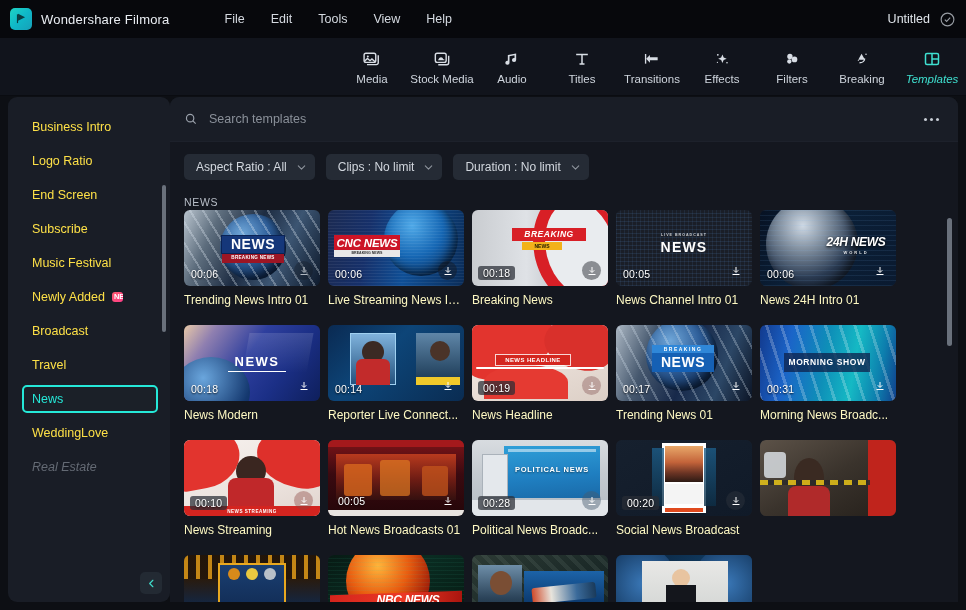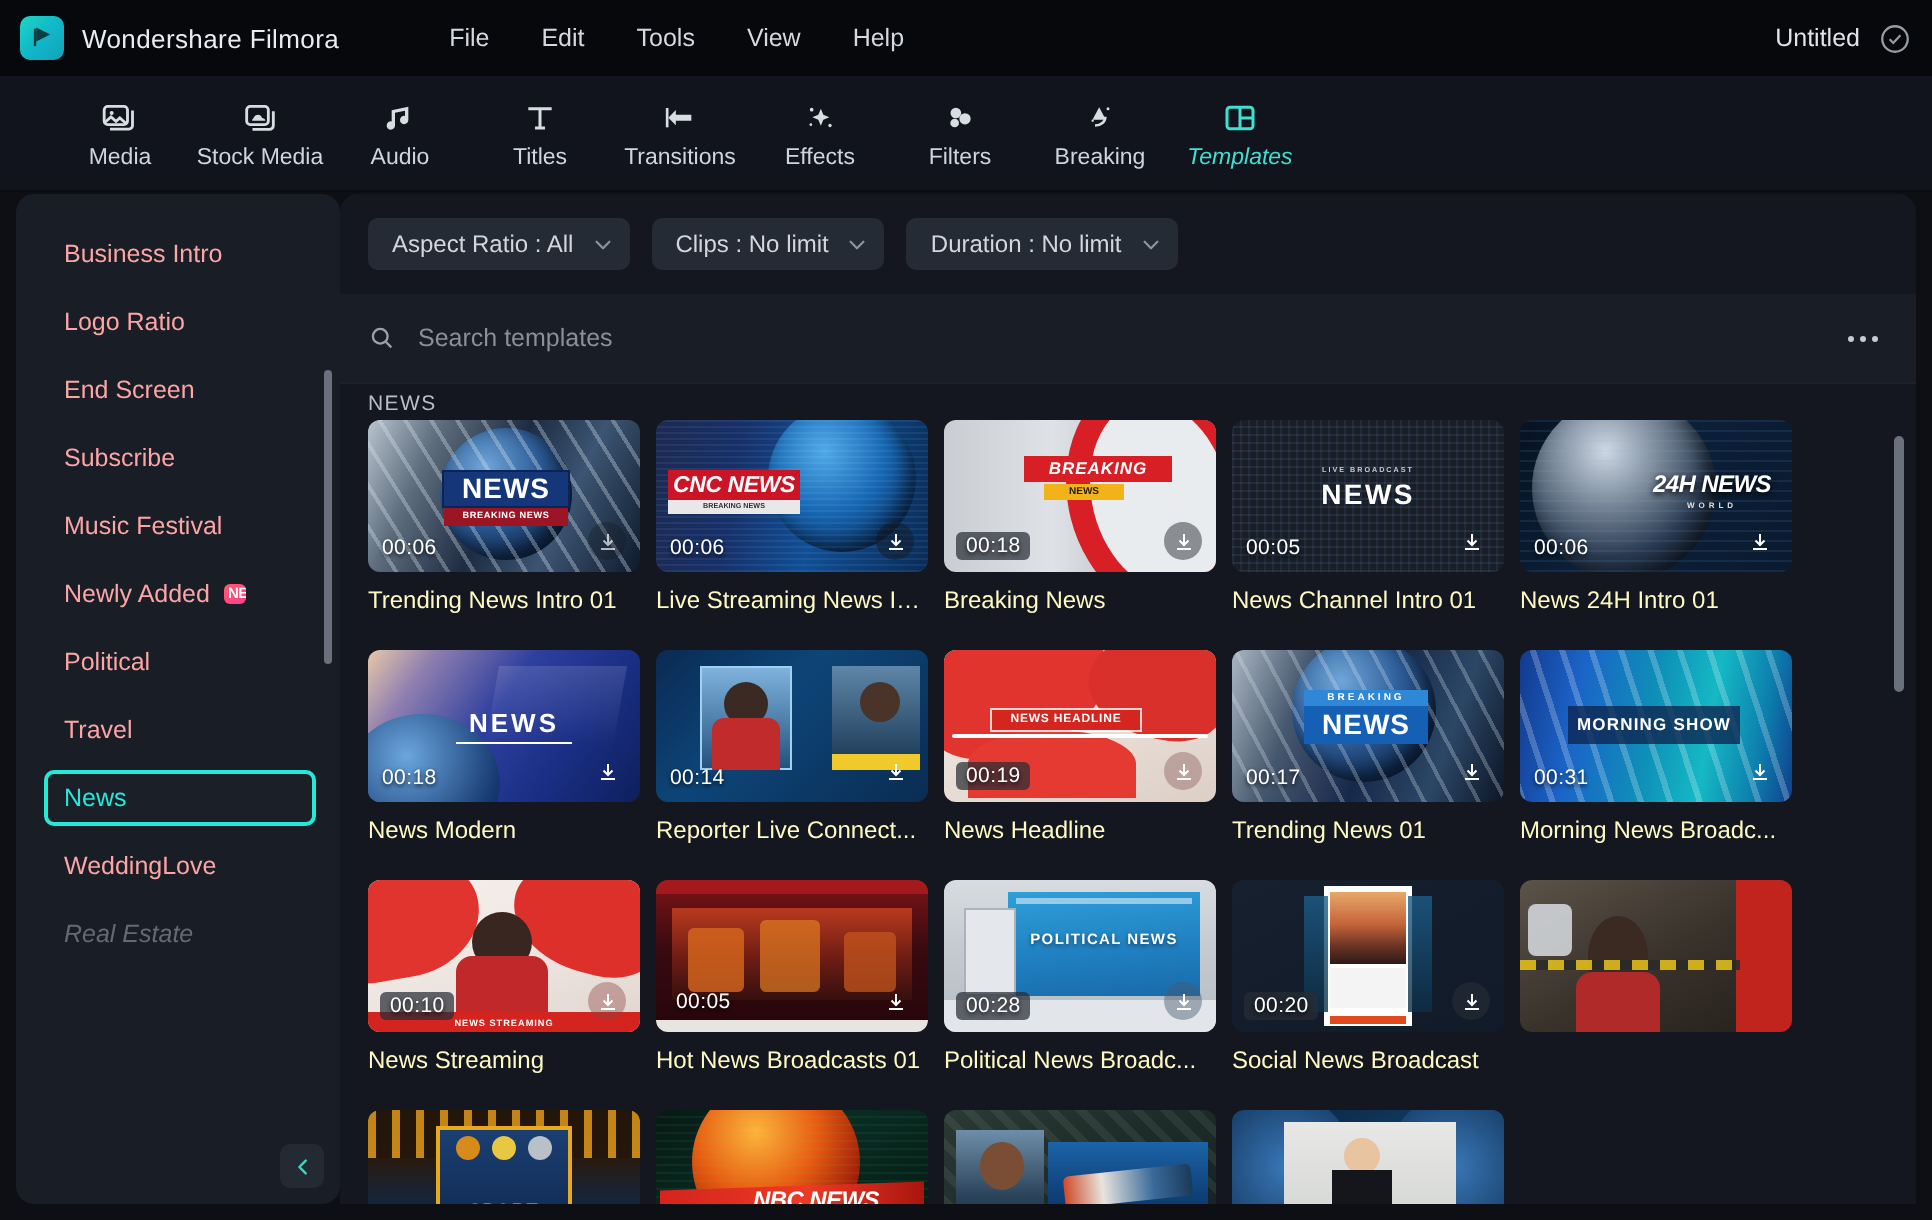--- a/index.html
+++ b/index.html
@@ -38,22 +38,23 @@
     gap: 9px; padding-right: 10px;
   }
   #project-title { color: #dfe4ea; font-size: 12.5px; }
   #save-status-icon { width: 17px; height: 17px; opacity: .72; }
 
   
   #toolbar {
     height: 58px; width: 100%;
     background: #11141c;
     display: flex; align-items: center;
-    padding-left: 26px; gap: 2px;
+    padding-left: 38px; gap: 2px;
     border-bottom: 1px solid #0a0c11;
+    justify-content: flex-end;
   }
   .tool {
     width: 68px; height: 52px;
     display: flex; flex-direction: column;
     align-items: center; justify-content: center; gap: 4px;
     border-radius: 5px; cursor: default;
   }
   .tool svg { width: 20px; height: 20px; }
   .tool .tool-label { font-size: 11.5px; color: #cfd5dd; white-space: nowrap; }
   .tool.active svg { color: #3fe0d0; }
@@ -78,21 +79,21 @@
   #category-list {
     position: absolute; top: 10px; left: 0; right: 0; bottom: 46px;
     overflow: hidden;
   }
   .cat-item {
     height: 28px; margin: 6px 14px 6px 16px;
     display: flex; align-items: center;
     border-radius: 5px; cursor: default;
     padding-left: 8px;
   }
-  .cat-label { font-size: 12.5px; color: #fca5a5; white-space: nowrap; }
+  .cat-label { font-size: 12.5px; color: #fde047; white-space: nowrap; }
   .cat-item.selected {
     border: 2px solid #25e8d8;
     background: #1b2028;
     margin-left: 14px; margin-right: 12px;
   }
   .cat-item.selected .cat-label { color: #25e8d8; }
   .cat-item.faded .cat-label { color: #646a74; font-style: italic; }
   .new-badge {
     margin-left: 7px;
     background: linear-gradient(135deg,#ff5a6e,#ff3d8a);
@@ -346,21 +347,21 @@
           <span class="cat-label">Subscribe</span>
         </div>
       <div class="cat-item">
           <span class="cat-label">Music Festival</span>
         </div>
       <div class="cat-item">
         <span class="cat-label">Newly Added</span>
         <span class="new-badge">NEW</span>
       </div>
       <div class="cat-item">
-          <span class="cat-label">Political</span>
+          <span class="cat-label">Broadcast</span>
         </div>
       <div class="cat-item">
           <span class="cat-label">Travel</span>
         </div>
       <div class="cat-item selected">
           <span class="cat-label">News</span>
         </div>
       <div class="cat-item">
           <span class="cat-label">WeddingLove</span>
         </div>
@@ -370,20 +371,33 @@
     </div>
     <div id="cat-scrollbar"></div>
     <div id="collapse-btn">
       <svg viewBox="0 0 24 24" fill="none" stroke="currentColor" stroke-width="2.6" stroke-linecap="round" stroke-linejoin="round">
           <path d="M15 5l-7 7 7 7"></path>
         </svg>
     </div>
   </div>
 
   <div id="content-panel">
+
+    <div id="search-row">
+      <svg id="search-icon" viewBox="0 0 24 24" fill="none" stroke="currentColor" stroke-width="2">
+          <circle cx="10.5" cy="10.5" r="6.3"></circle>
+          <path d="M15.2 15.2L20 20"></path>
+        </svg>
+      <input id="search-input" value="" placeholder="Search templates" style="">
+      <div id="more-btn">
+          <i></i>
+          <i></i>
+          <i></i>
+        </div>
+    </div>
 
     <div id="filter-row">
       <div class="filter-chip">
         <span class="chip-label">Aspect Ratio : All</span>
         <svg viewBox="0 0 24 24" fill="none" stroke="currentColor" stroke-width="2.4" stroke-linecap="round" stroke-linejoin="round">
             <path d="M5 8.5l7 7 7-7"></path>
           </svg>
       </div>
       <div class="filter-chip">
         <span class="chip-label">Clips : No limit</span>
@@ -392,33 +406,20 @@
           </svg>
       </div>
       <div class="filter-chip">
         <span class="chip-label">Duration : No limit</span>
         <svg viewBox="0 0 24 24" fill="none" stroke="currentColor" stroke-width="2.4" stroke-linecap="round" stroke-linejoin="round">
             <path d="M5 8.5l7 7 7-7"></path>
           </svg>
       </div>
     </div>
 
-    <div id="search-row">
-      <svg id="search-icon" viewBox="0 0 24 24" fill="none" stroke="currentColor" stroke-width="2">
-          <circle cx="10.5" cy="10.5" r="6.3"></circle>
-          <path d="M15.2 15.2L20 20"></path>
-        </svg>
-      <input id="search-input" value="" placeholder="Search templates" style="">
-      <div id="more-btn">
-          <i></i>
-          <i></i>
-          <i></i>
-        </div>
-    </div>
-
     <div id="section-title">NEWS</div>
 
     <div id="grid-viewport">
       <div id="grid">
 
         <div class="card">
           <div class="thumb">
             <div class="art" style="background:linear-gradient(115deg,#b9c4ce 0%,#5d6d7d 22%,#1d2c42 48%,#3c5572 70%,#0e1a2c 100%)">
               <div class="globe" style="left:36px;top:4px;width:66px;height:66px;"></div>
               <div style="position:absolute;left:0;top:0;width:100%;height:100%;background:repeating-linear-gradient(58deg,rgba(220,230,240,.32) 0 2px,transparent 2px 11px)"></div>

